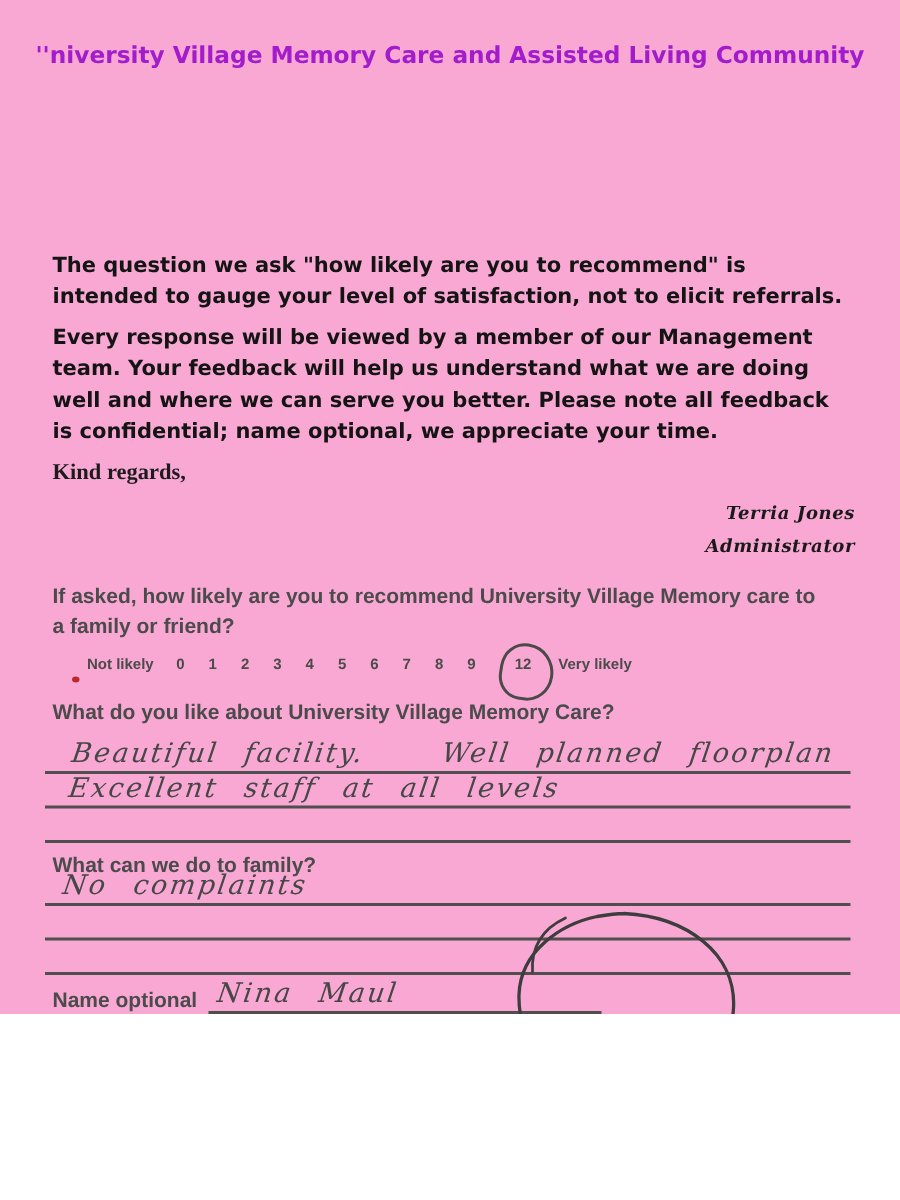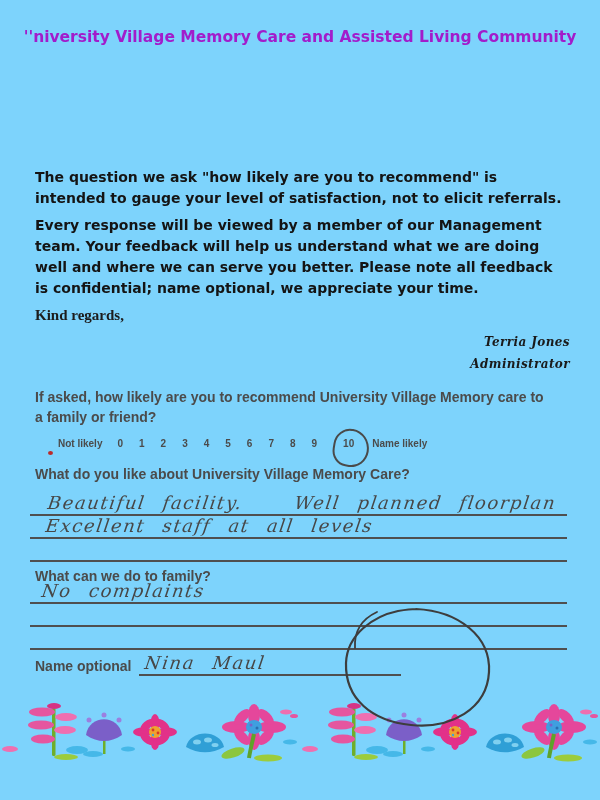--- a/index.html
+++ b/index.html
@@ -1,16 +1,16 @@
 <!DOCTYPE html>
 <html><head>
 <meta charset="utf-8">
 <style>
   html,body{margin:0;padding:0;background:#ffffff;}
-  .page{position:relative;width:600px;height:800px;background:#7dd3fc;overflow:hidden;
+  .page{position:relative;width:600px;height:676px;background:#f9a8d4;overflow:hidden;
         font-family:"DejaVu Sans",sans-serif;}
   
   .comic{font-family:"DejaVu Sans",sans-serif;font-weight:700;font-size:14px;
          line-height:21px;color:#141414;}
   .title{position:absolute;left:0;width:600px;text-align:center;
          font-family:"DejaVu Sans",sans-serif;font-weight:700;font-size:15.5px;color:#a21ccb;}
   .p-center{position:absolute;left:35px;width:530px;text-align:center;}
   .p-left{position:absolute;left:35px;width:535px;text-align:left;}
   .serif{font-family:"Liberation Serif",serif;font-weight:600;font-size:15px;color:#1c1c1c;}
   .script{font-family:"DejaVu Serif",serif;font-style:italic;font-weight:700;
@@ -69,22 +69,22 @@
     <span class="num">0</span>
     <span class="num">1</span>
     <span class="num">2</span>
     <span class="num">3</span>
     <span class="num">4</span>
     <span class="num">5</span>
     <span class="num">6</span>
     <span class="num">7</span>
     <span class="num">8</span>
     <span class="num">9</span>
-    <span class="num ten circled">10</span>
-    <span class="lab2">Name likely</span>
+    <span class="num ten circled">12</span>
+    <span class="lab2">Very likely</span>
   </div>
 
   <div class="q p-left" style="top:464px">What do you like about University Village Memory Care?</div>
 
   <div class="ans-block" style="top:493px">
     <div class="ans-line">
       <span class="handwriting hw-lg" style="left:18px">Beautiful facility.   Well planned floorplan</span>
     </div>
     <div class="ans-line">
       <span class="handwriting hw-lg" style="left:16px">Excellent staff at all levels</span>

